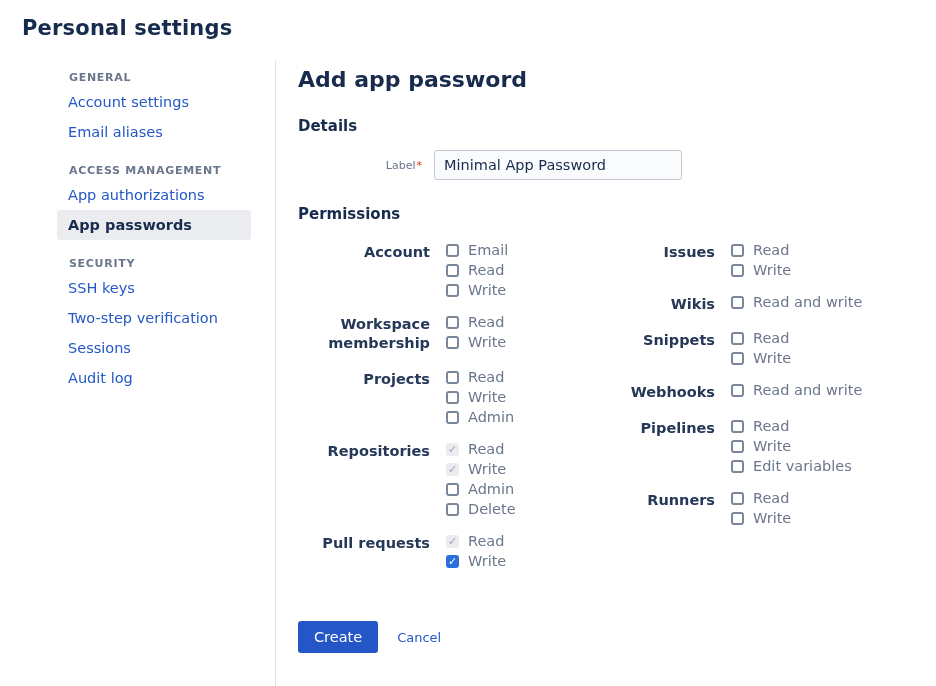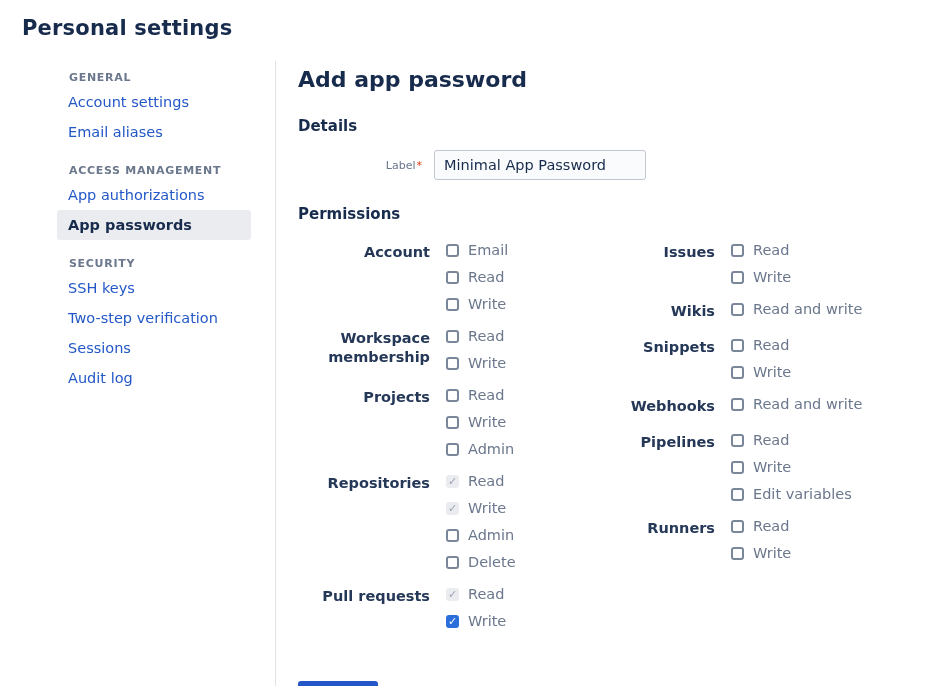--- a/index.html
+++ b/index.html
@@ -27,32 +27,32 @@
             color:var(--link-blue);text-decoration:none;cursor:pointer;border-radius:3px;}
   .nav-item.active{background:var(--active-item-bg);color:var(--heading-navy);font-weight:600;}
 
   
   .content{flex:1;padding:0 0 0 22px;}
   .form-title{font-size:22px;font-weight:bold;margin-top:6px;color:var(--heading-navy);}
   .section-heading{font-size:15px;font-weight:bold;margin-top:25px;color:var(--heading-navy);}
   .form-row{display:flex;align-items:center;margin-top:15px;}
   .field-label{width:136px;text-align:right;padding-right:12px;font-size:11px;color:var(--muted-grey);}
   .req{color:var(--required-red);margin-left:1px;}
-  .text-input{width:212px;height:30px;background:#fafbfc;border:1.5px solid #c1c7d0;border-radius:3px;
+  .text-input{width:248px;height:30px;background:#fafbfc;border:1.5px solid #c1c7d0;border-radius:3px;
               font-family:inherit;font-size:14.5px;color:var(--heading-navy);padding:0 9px;outline:none;}
 
   
   .perm-grid{display:flex;margin-top:19px;}
   .perm-col-left{width:323px;flex:0 0 323px;}
   .perm-col-right{flex:1;}
   .perm-group{display:flex;align-items:flex-start;margin-bottom:16px;}
   .perm-col-left .perm-label{width:148px;flex:0 0 148px;}
   .perm-col-right .perm-label{width:110px;flex:0 0 110px;}
   .perm-label{text-align:right;padding-right:16px;font-size:14.5px;font-weight:bold;color:#253858;line-height:19px;padding-top:1px;}
-  .perm-options{display:flex;flex-direction:column;gap:11px;}
+  .perm-options{display:flex;flex-direction:column;gap:4px;}
   .perm-option{display:flex;align-items:center;gap:9px;font-size:14.5px;color:var(--muted-grey);cursor:pointer;line-height:16px;}
   .cb{width:13px;height:13px;flex:0 0 13px;border:2px solid #7a869a;border-radius:3px;background:#fff;
       display:flex;align-items:center;justify-content:center;}
   .cb .tick{display:none;font-size:11px;font-weight:bold;line-height:1;}
   .cb.checked{background:var(--checkbox-checked-blue);border-color:var(--checkbox-checked-blue);}
   .cb.checked .tick{display:block;color:#fff;}
   .cb.checked-disabled{background:var(--active-item-bg);border-color:var(--active-item-bg);}
   .cb.checked-disabled .tick{display:block;color:#9aa2b4;}
 
   

